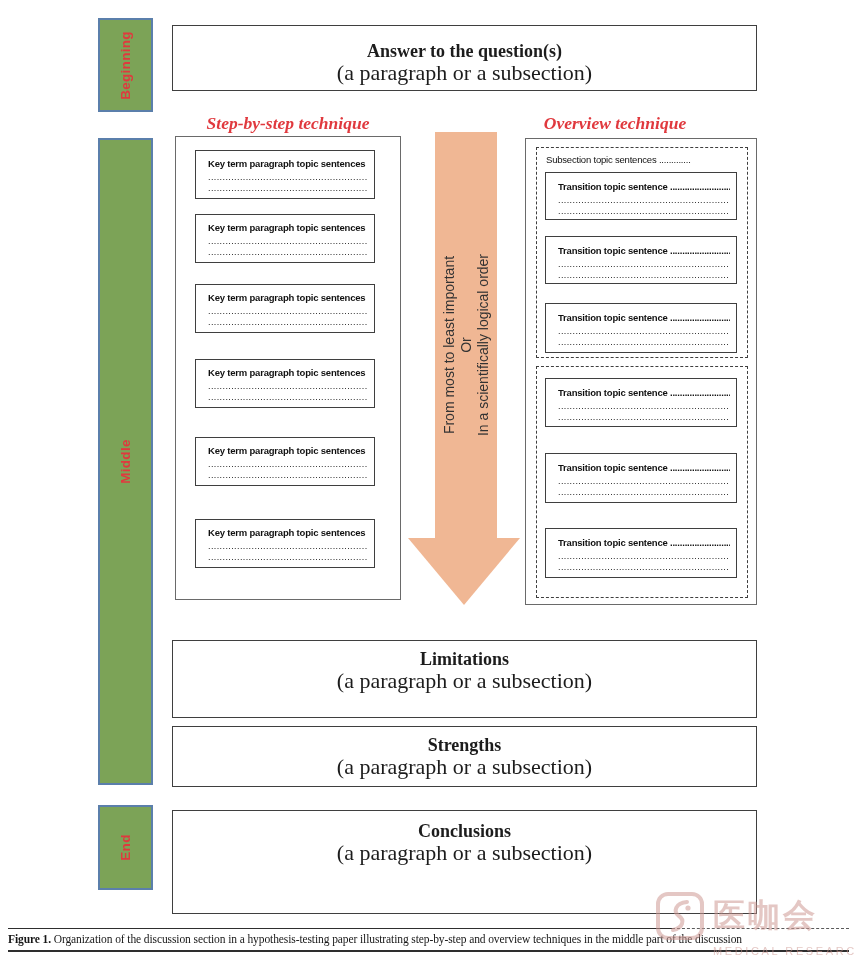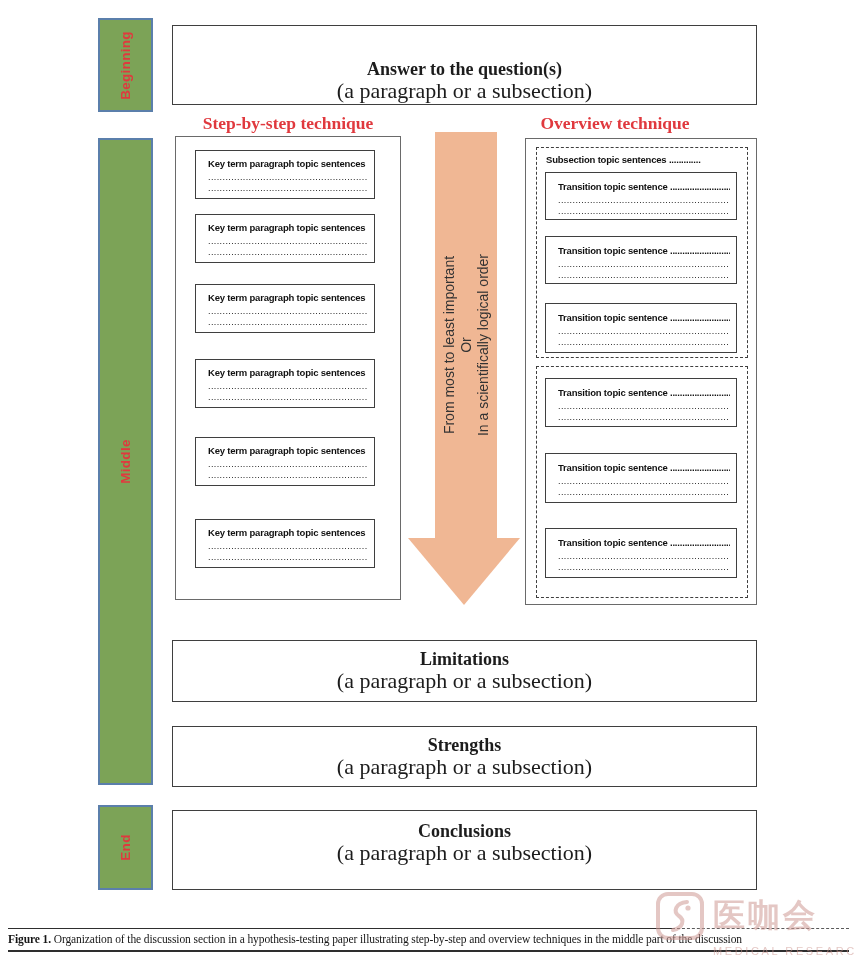--- a/index.html
+++ b/index.html
@@ -22,28 +22,28 @@
     font-weight:bold;font-size:13.5px;letter-spacing:.3px;}
   .bar-beginning{top:18px;height:94px;}
   .bar-middle{top:138px;height:647px;}
   .bar-end{top:805px;height:85px;}
 
   
   .bigbox{position:absolute;left:172px;width:585px;border:1.4px solid var(--boxborder);
     background:#fff;text-align:center;font-family:"Liberation Serif",serif;color:var(--ink);}
   .bigbox .t{font-weight:bold;font-size:18px;line-height:22px;}
   .bigbox .s{font-size:22px;line-height:21px;}
-  .box-answer{top:25px;height:80px;padding-top:32px;}
-  .box-limitations{top:640px;height:62px;padding-top:7px;}
+  .box-answer{top:25px;height:66px;padding-top:14px;}
+  .box-limitations{top:640px;height:78px;padding-top:7px;}
   .box-strengths{top:726px;height:61px;padding-top:7px;text-align:center;}
-  .box-conclusions{top:810px;height:80px;padding-top:9px;}
+  .box-conclusions{top:810px;height:104px;padding-top:9px;}
 
   
   .col-heading{position:absolute;top:113px;text-align:center;color:var(--red);
-    font-family:"Liberation Serif",serif;font-weight:bold;font-size:17.5px;}
+    font-family:"Liberation Serif",serif;font-weight:bold;font-size:17.5px;font-style:italic;}
   .heading-left{left:175px;width:226px;}
   .heading-right{left:510px;width:210px;}
 
   
   .outer-left{position:absolute;left:175px;top:136px;width:226px;height:464px;
     border:1.2px solid #6a6a6a;background:#fff;}
   .keybox{position:absolute;left:195px;width:180px;height:49px;border:1.4px solid var(--boxborder);
     background:#fff;padding:7px 6px 0 12px;overflow:hidden;}
   .kb-title{font-size:9.5px;font-weight:bold;letter-spacing:-.2px;white-space:nowrap;
     overflow:hidden;color:#111;line-height:12px;margin-bottom:2px;}
@@ -58,21 +58,21 @@
   .arrow-text{position:absolute;left:251px;top:314px;width:430px;height:62px;
     transform:rotate(-90deg);display:flex;flex-direction:column;align-items:center;
     justify-content:center;color:#333;font-size:14px;line-height:17px;text-align:center;}
 
   
   .outer-right{position:absolute;left:525px;top:138px;width:232px;height:467px;
     border:1.2px solid #6a6a6a;background:#fff;}
   .dashed-group{position:absolute;left:536px;width:212px;border:1.5px dashed #3f3f3f;background:transparent;}
   .group-1{top:147px;height:211px;}
   .group-2{top:366px;height:232px;}
-  .subsection-line{padding:6px 0 0 9px;font-size:9.5px;font-weight:bold;letter-spacing:-.2px;
+  .subsection-line{padding:6px 0 0 9px;font-size:9.5px;font-weight:normal;letter-spacing:-.2px;
     white-space:nowrap;overflow:hidden;color:#111;}
   .tbox{position:absolute;left:545px;width:192px;border:1.4px solid var(--boxborder);
     background:#fff;padding:8px 6px 0 12px;overflow:hidden;}
   .tb1{top:172px;height:48px;} .tb2{top:236px;height:48px;} .tb3{top:303px;height:50px;}
   .tb4{top:378px;height:49px;} .tb5{top:453px;height:50px;} .tb6{top:528px;height:50px;}
   .trailing{font-size:9px;letter-spacing:.4px;line-height:9px;color:#111;}
 
   
   .rule-top-solid{position:absolute;left:8px;top:928px;width:664px;border-top:1.5px solid #2e2e2e;}
   .rule-top-dashed{position:absolute;left:672px;top:928px;width:177px;border-top:1.5px dashed #5a5a5a;}

